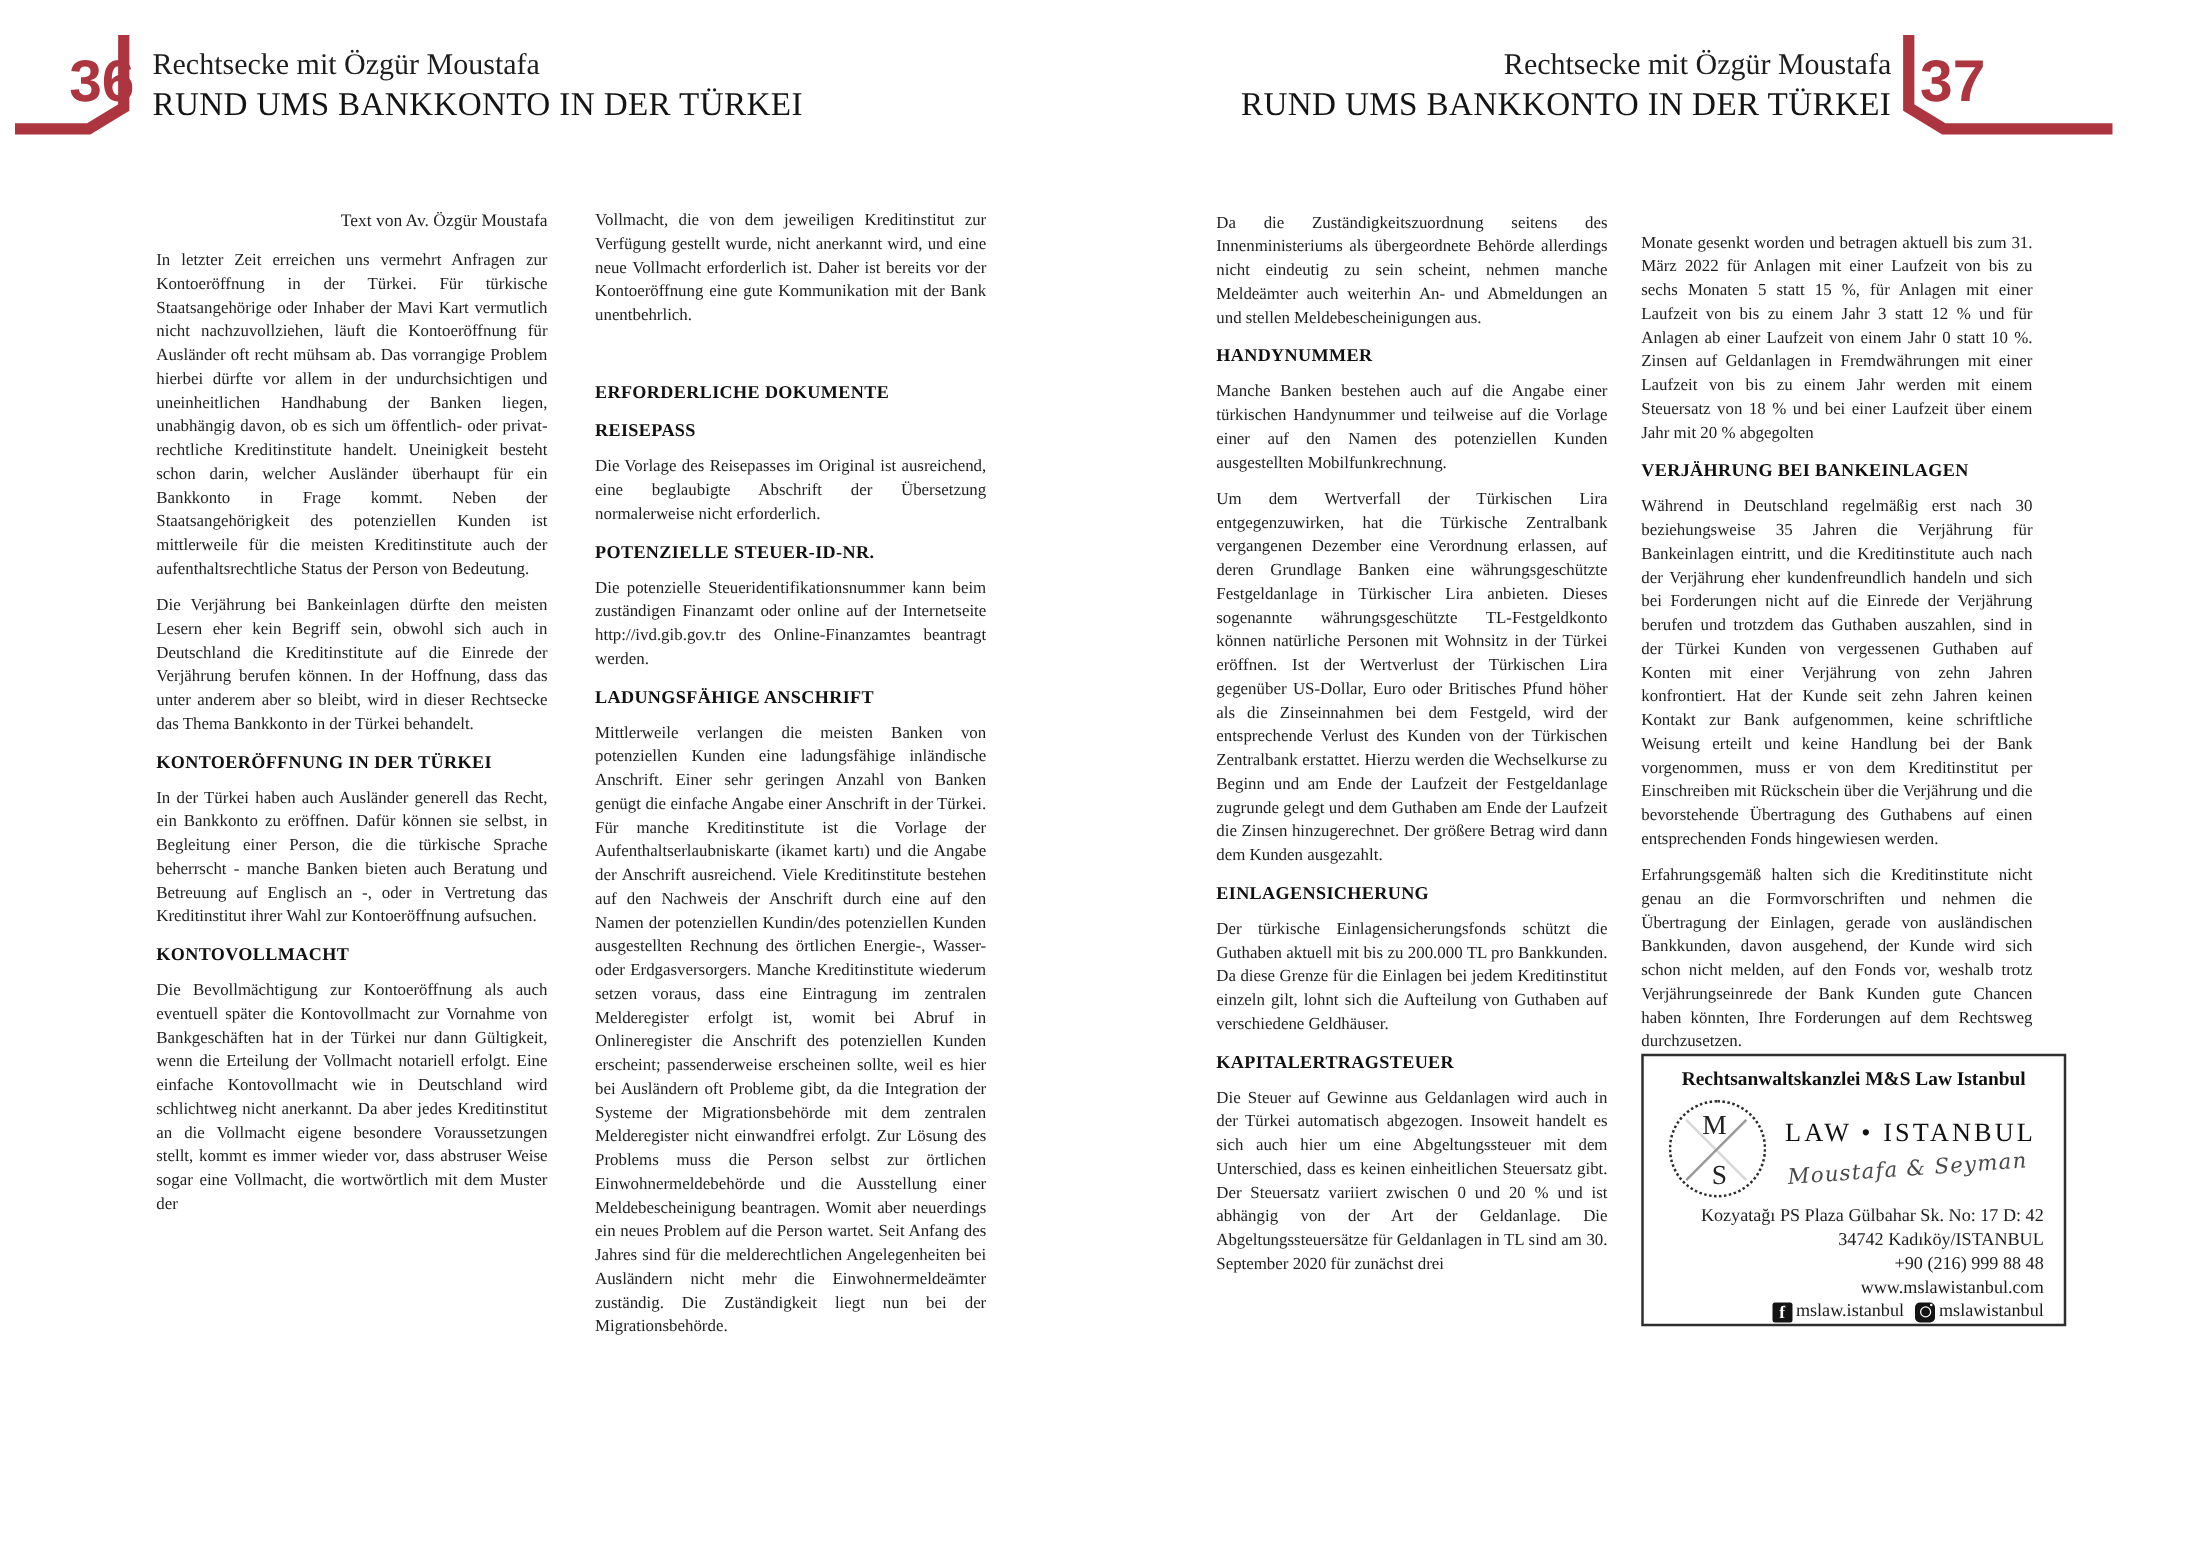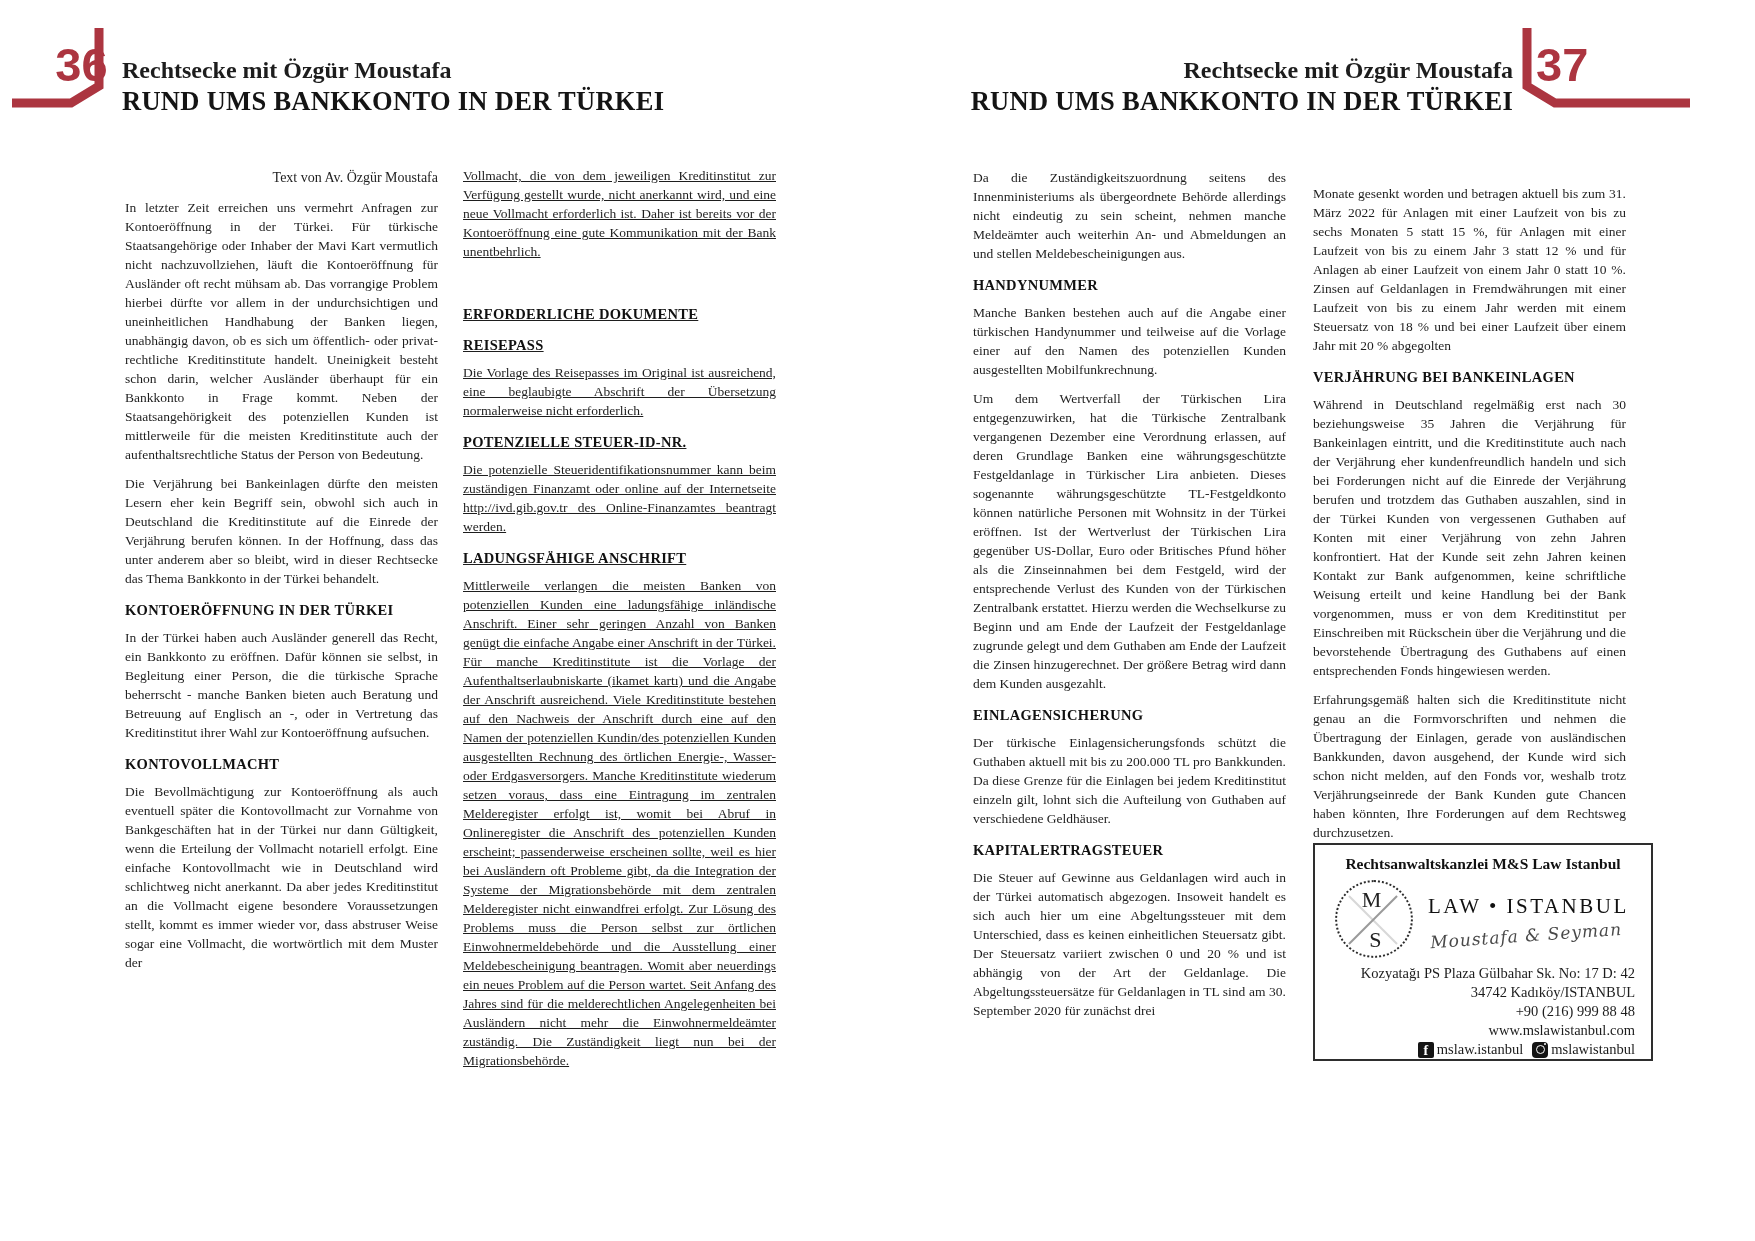--- a/index.html
+++ b/index.html
@@ -16,33 +16,33 @@
     position:absolute;top:41px;
     font-family:"Liberation Sans", sans-serif;font-weight:bold;
     font-size:47px;line-height:1;color:var(--accent,#AC3540);
   }
   #num-left{left:53px;width:57px;text-align:center;}
   #num-right{left:1536px;width:70px;text-align:left;}
   .bracket{position:absolute;top:0;color:var(--accent,#AC3540);}
   #bracket-left{left:0;}
   #bracket-right{left:1500px;}
 
-  .header-block{position:absolute;top:56px;font-weight:bold;}
+  .header-block{position:absolute;top:38px;}
   #header-left{left:122px;text-align:left;}
   #header-right{right:242px;text-align:right;}
   .kicker{font-size:24px;line-height:28px;color:#1d1d1d;}
   .title{font-size:26.5px;line-height:30px;margin-top:2px;letter-spacing:0.3px;color:#141414;}
 
   
   .col{
     position:absolute;width:313px;top:166px;
     font-size:13.5px;line-height:19px;text-align:justify;color:#1e1e1e;
   }
   #col1{left:125px;}
-  #col2{left:463px;text-decoration:underline;}
+  #col2{left:476px;}
   #col3{left:973px;top:168px;}
   #col4{left:1313px;top:184px;}
 
   .col p{margin:0 0 10px 0;}
   .byline{font-size:14px;margin:2px 0 11px 0;text-align:right;}
   .head{
     font-size:14.5px;line-height:18px;font-weight:bold;color:#111;
     margin:13px 0 9px 0;letter-spacing:0.3px;text-align:left;white-space:pre-line;
   }
   .mt-lg{margin-top:44px;}

